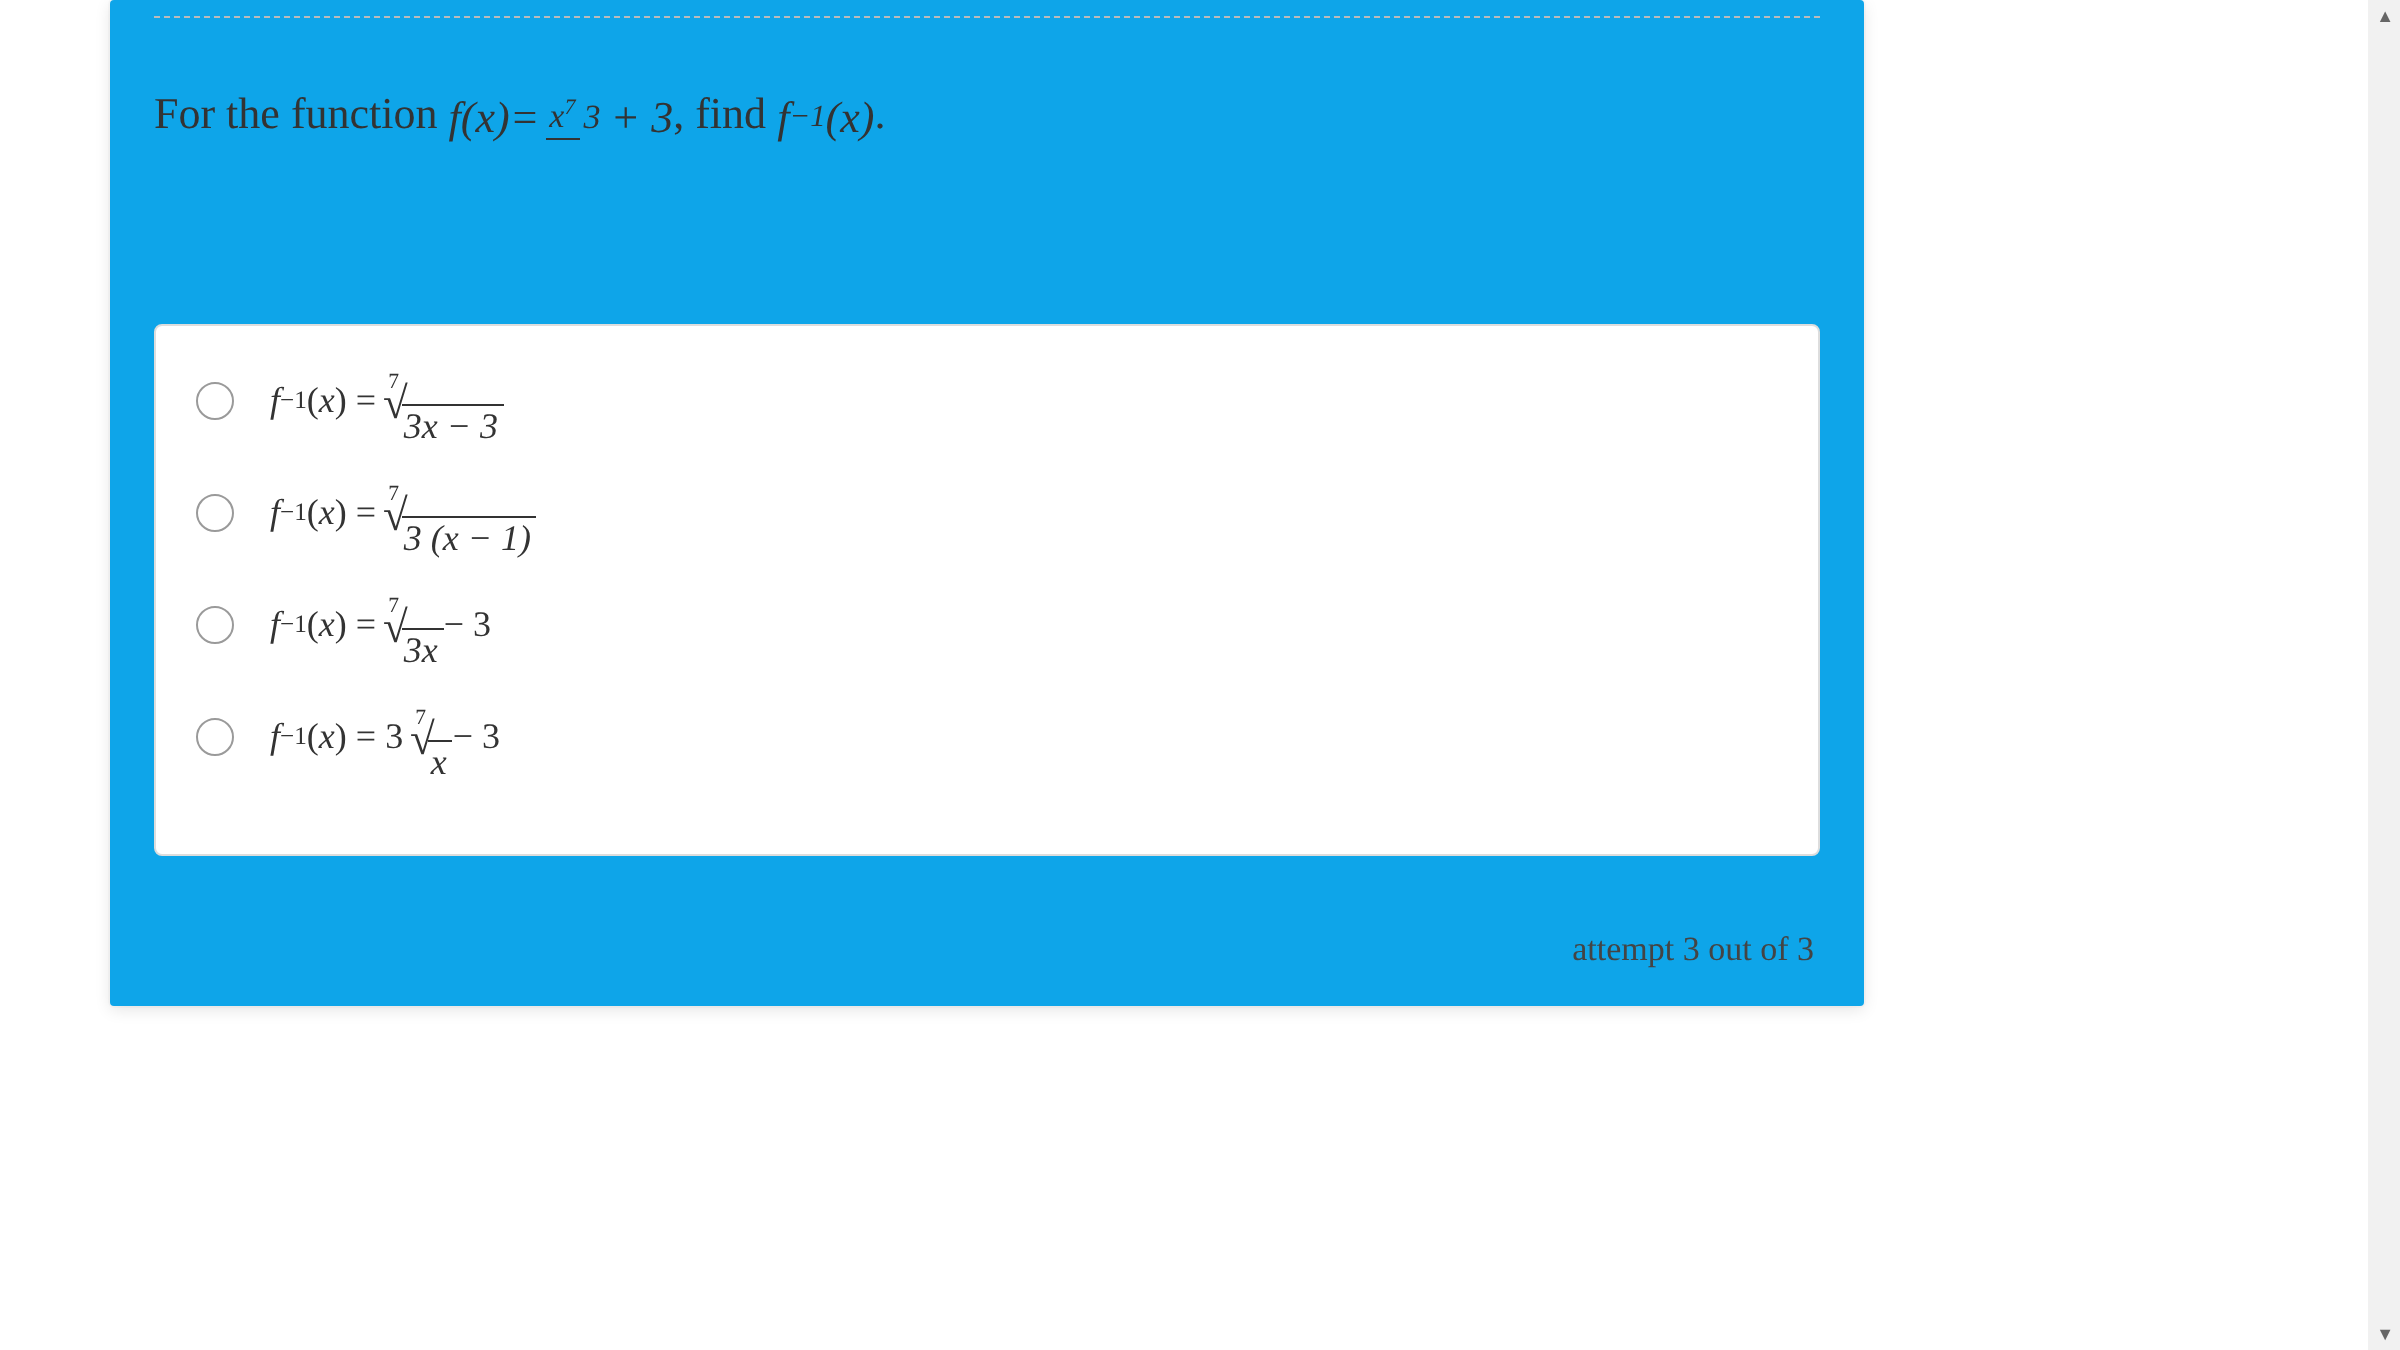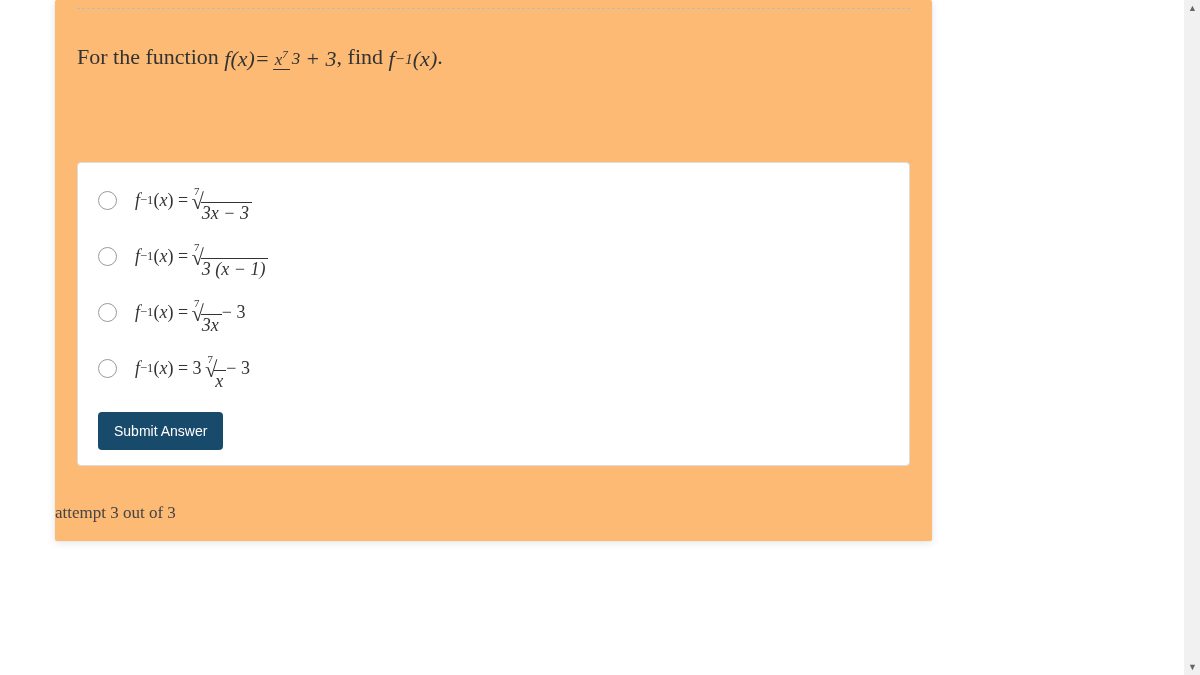--- a/index.html
+++ b/index.html
@@ -25,21 +25,21 @@
       font-size: 9px;
       color: #666;
     }
     .scroll-arrow-up { top: 3px; }
     .scroll-arrow-down { bottom: 3px; }
     .card {
       position: absolute;
       left: 55px;
       top: 0;
       width: 877px;
-      background: #fdba74;
+      background: #0ea5e9;
       box-shadow: 0 2px 8px rgba(0,0,0,0.1), 0 0 0 1px rgba(0,0,0,0.02);
       border-radius: 2px;
     }
     .dashed-line {
       border-top: 1px dashed #bbb;
       margin: 8px 22px 0 22px;
     }
     .question {
       padding: 35px 22px 90px 22px;
       font-size: 22px;
@@ -125,21 +125,21 @@
       color: #fff;
       border: none;
       padding: 11px 16px;
       font-size: 14px;
       border-radius: 4px;
       cursor: pointer;
       font-family: Arial, sans-serif;
       font-weight: 500;
     }
     .attempt {
-      text-align: left;
+      text-align: right;
       padding: 15px 25px 18px 0;
       font-family: Georgia, serif;
       font-size: 17px;
       color: #444;
     }
   </style>
 </head>
 <body>
 
 <div class="card">
@@ -230,21 +230,20 @@
           <span>) = 3</span>
         <span class="root-wrap">
           <span class="root-index">7</span>
           <span class="radical-sym">√</span>
           <span class="radicand"><span class="finv">x</span></span>
         </span>
         <span> − 3</span>
       </div>
     </div>
 
-    <button class="submit-btn">Submit Answer</button>
   </div>
 
   <div class="attempt">attempt 3 out of 3</div>
 </div>
 
 <div class="scrollbar">
   <div class="scroll-arrow-up">▲</div>
   <div class="scroll-arrow-down">▼</div>
 </div>
 

